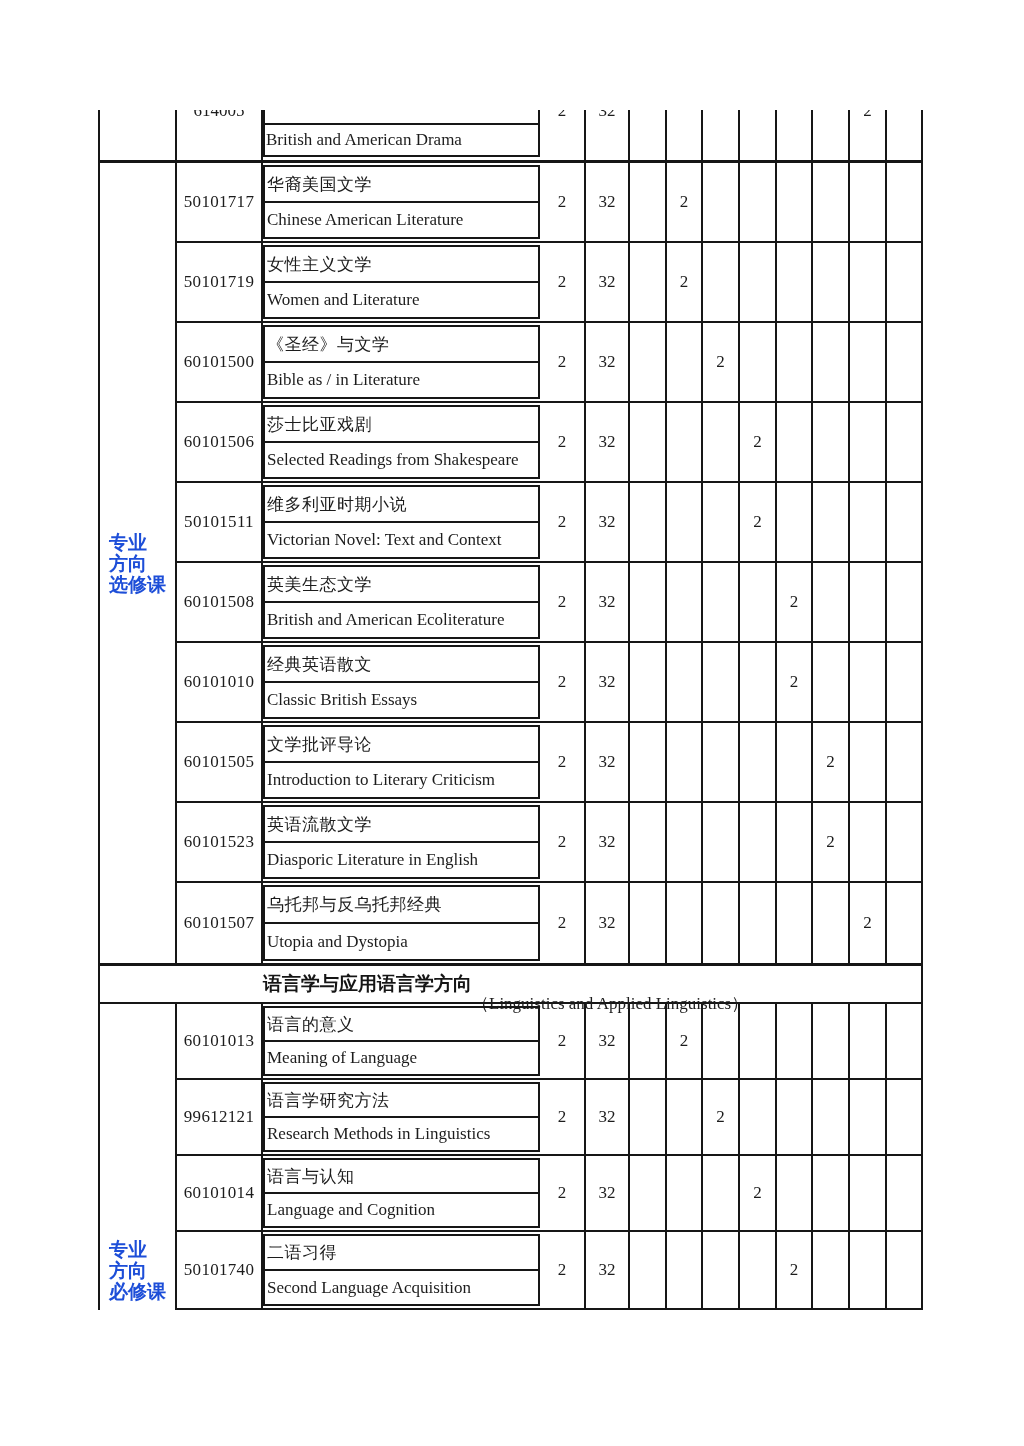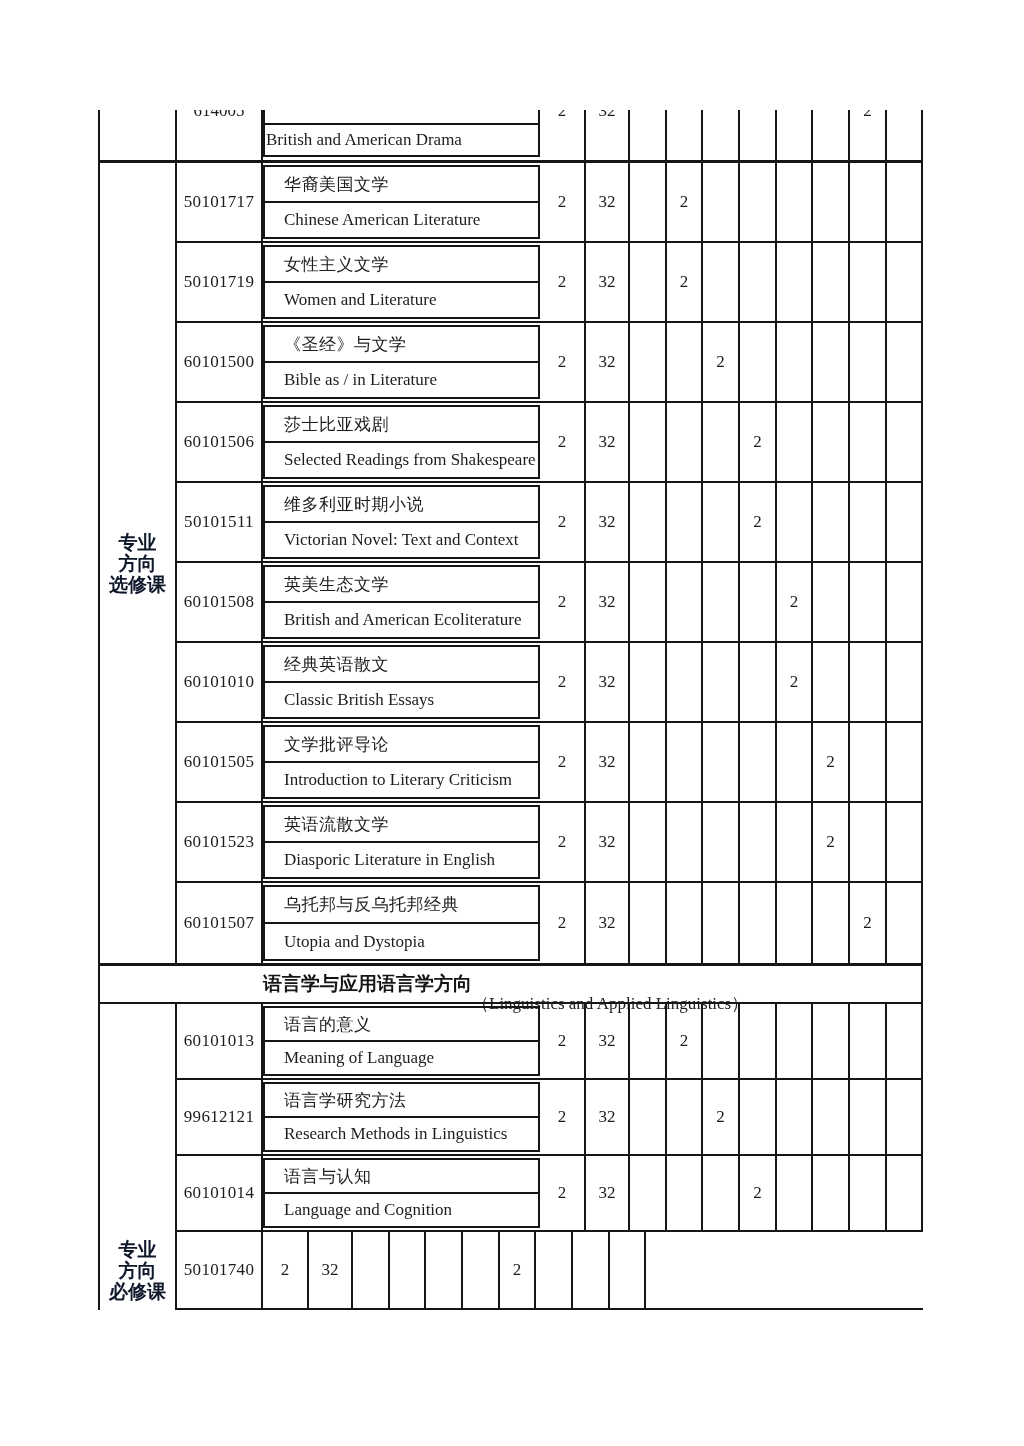--- a/index.html
+++ b/index.html
@@ -25,31 +25,31 @@
   .pbox { position:absolute; left:0; right:0; top:-12px; bottom:3px; border:2px solid #161616; border-top:none; }
   .pdiv { position:absolute; left:2px; right:2px; top:13px; height:2px; background:#161616; }
   .pen  { position:absolute; left:3px; top:20px; font-size:17px; white-space:nowrap; }
 
   
   .sec { display:flex; }
   .sec1 { height:803px; border-bottom:3px solid #161616; }
   .sec2 { height:306px; }
   .catcell { width:77px; border-right:2px solid #161616; display:flex; align-items:center; justify-content:center; }
   .cat2 { align-items:flex-end; padding-bottom:8px; }
-  .catlabel { text-align:center; font-family:"Liberation Sans","DejaVu Sans",sans-serif;
-              font-weight:700; font-size:19px; line-height:21px; color:#0f172a; }
+  .catlabel { font-family:"Liberation Sans","DejaVu Sans",sans-serif;
+              font-weight:700; font-size:19px; line-height:21px; color:#1d4ed8; }
   .rows { flex:1; display:flex; flex-direction:column; }
   .rows2 { border-bottom:2px solid #161616; }
   .row { display:flex; height:80px; border-bottom:2px solid #161616; }
   .rows2 .row { height:76px; }
   .rows .row:last-child { border-bottom:none; }
   .codecell { display:flex; align-items:center; justify-content:center; font-size:17px; letter-spacing:0.3px;text-align:right; }
 
   .name-box { height:calc(100% - 4px); margin:2px 0; border:2px solid #161616; display:flex; flex-direction:column; }
-  .sub { flex:1; display:flex; align-items:center; padding-left:19px; font-size:17px; white-space:nowrap; overflow:hidden; }
+  .sub { flex:1; display:flex; align-items:center; padding-left:2px; font-size:17px; white-space:nowrap; overflow:hidden; }
   .sub-zh { border-bottom:2px solid #161616; letter-spacing:0.5px; }
 
   
   .hrow { height:38px; border-bottom:2px solid #161616; border-right:2px solid #161616;
           display:flex; align-items:center; padding-left:163px; white-space:nowrap; }
   .h-zh { font-family:"Liberation Sans","DejaVu Sans",sans-serif; font-weight:700; font-size:19px; color:#151515; }
   .h-en { font-size:17px;margin-top:39px; }
 </style>
 </head>
 <body>
@@ -707,20 +707,30 @@
               <span class="b-sem"></span>
             </div>
     <div class="cell s8 num">
               <span class="b-sem"></span>
             </div>
   </div>
           <div class="row">
     <div class="cell c-code codecell">
       <span class="b-code">50101740</span>
     </div>
+    <div class="cell c-name">
+      <div class="name-box">
+        <div class="sub sub-zh">
+                  <span class="b-zh">二语习得</span>
+                </div>
+        <div class="sub">
+                  <span class="b-en">Second Language Acquisition</span>
+                </div>
+      </div>
+    </div>
     <div class="cell c-credit num">
               <span class="b-credit">2</span>
             </div>
     <div class="cell c-hours num">
               <span class="b-hours">32</span>
             </div>
     <div class="cell s1 num">
               <span class="b-sem"></span>
             </div>
     <div class="cell s2 num">

